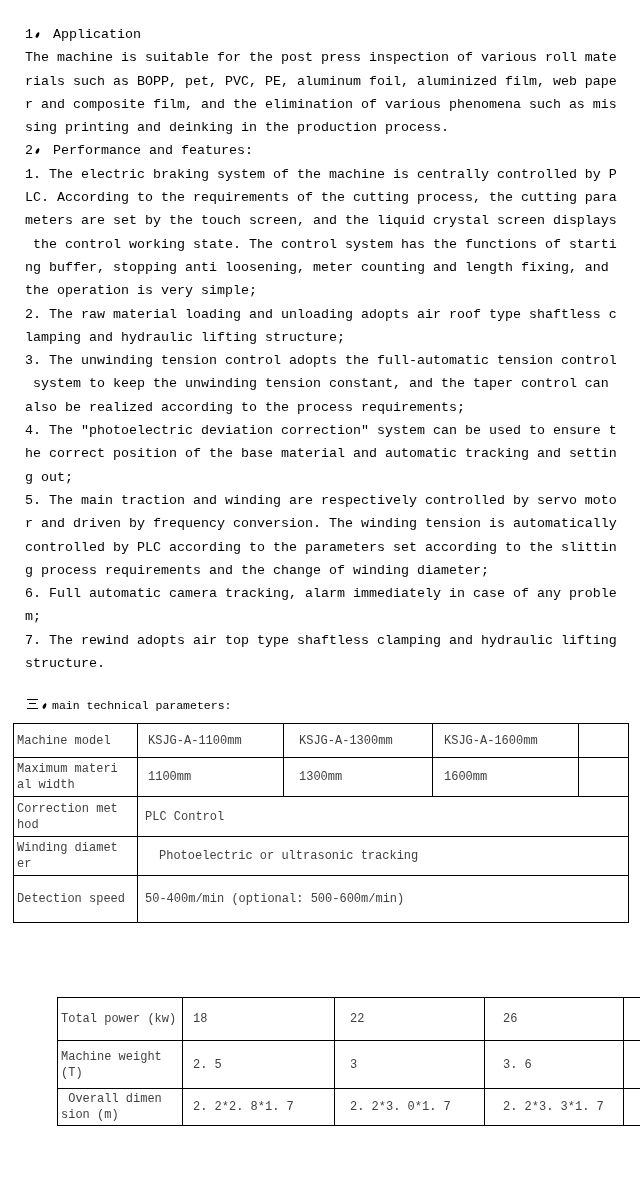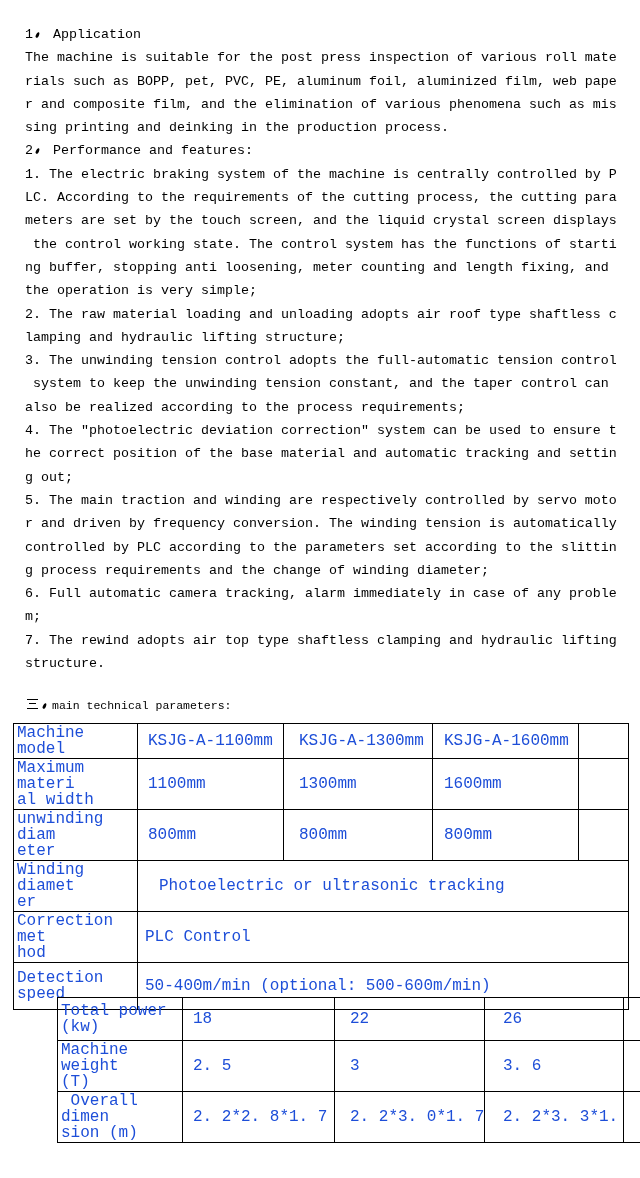--- a/index.html
+++ b/index.html
@@ -13,21 +13,21 @@
     position:absolute;left:25px;top:23px;
     font-size:13.33px;line-height:23.3px;white-space:pre;
   }
   .line{height:23.3px;}
   .heading{
     position:absolute;left:26px;top:697px;
     font-size:11.5px;line-height:15px;white-space:pre;
   }
   table{
     position:absolute;border-collapse:collapse;table-layout:fixed;
-    font-size:16px;color:#1d4ed8;
+    font-size:12px;color:#404040;
   }
   .t1{left:13px;top:723px;width:615px;}
   .t2{left:13px;top:997px;width:611px;margin-left:44px;}
   td{border:1px solid #000000;vertical-align:middle;overflow:hidden;padding:0;}
   td.lab{padding:1px 2px 1px 3px;white-space:pre-wrap;line-height:16px;}
   td.val{white-space:pre;}
   .c2{padding-left:10px;}
   .c3{padding-left:15px;}
   .c4{padding-left:11px;}
   .t2 .c4{padding-left:18px;}
@@ -74,37 +74,29 @@
       <td class="val"></td>
     </tr>
     <tr style="height:39px">
       <td class="lab">Maximum materi
 al width</td>
       <td class="val c2">1100mm</td>
       <td class="val c3">1300mm</td>
       <td class="val c4">1600mm</td>
       <td class="val"></td>
     </tr>
-    <tr style="height:38px">
-      <td class="lab">unwinding diam
-eter</td>
-      <td class="val c2">800mm</td>
-      <td class="val c3">800mm</td>
-      <td class="val c4">800mm</td>
-      <td class="val"></td>
+    <tr style="height:40px">
+      <td class="lab">Correction met
+hod</td>
+      <td class="val pad7" colspan="4">PLC Control</td>
     </tr>
     <tr style="height:39px">
       <td class="lab">Winding diamet
 er</td>
       <td class="val pad21" colspan="4">Photoelectric or ultrasonic tracking</td>
-    </tr>
-    <tr style="height:40px">
-      <td class="lab">Correction met
-hod</td>
-      <td class="val pad7" colspan="4">PLC Control</td>
     </tr>
     <tr style="height:47px">
       <td class="lab">Detection speed</td>
       <td class="val pad7" colspan="4">50-400m/min (optional: 500-600m/min)</td>
     </tr>
   </tbody>
     </table>
 
   <table class="t2">
     <colgroup>

